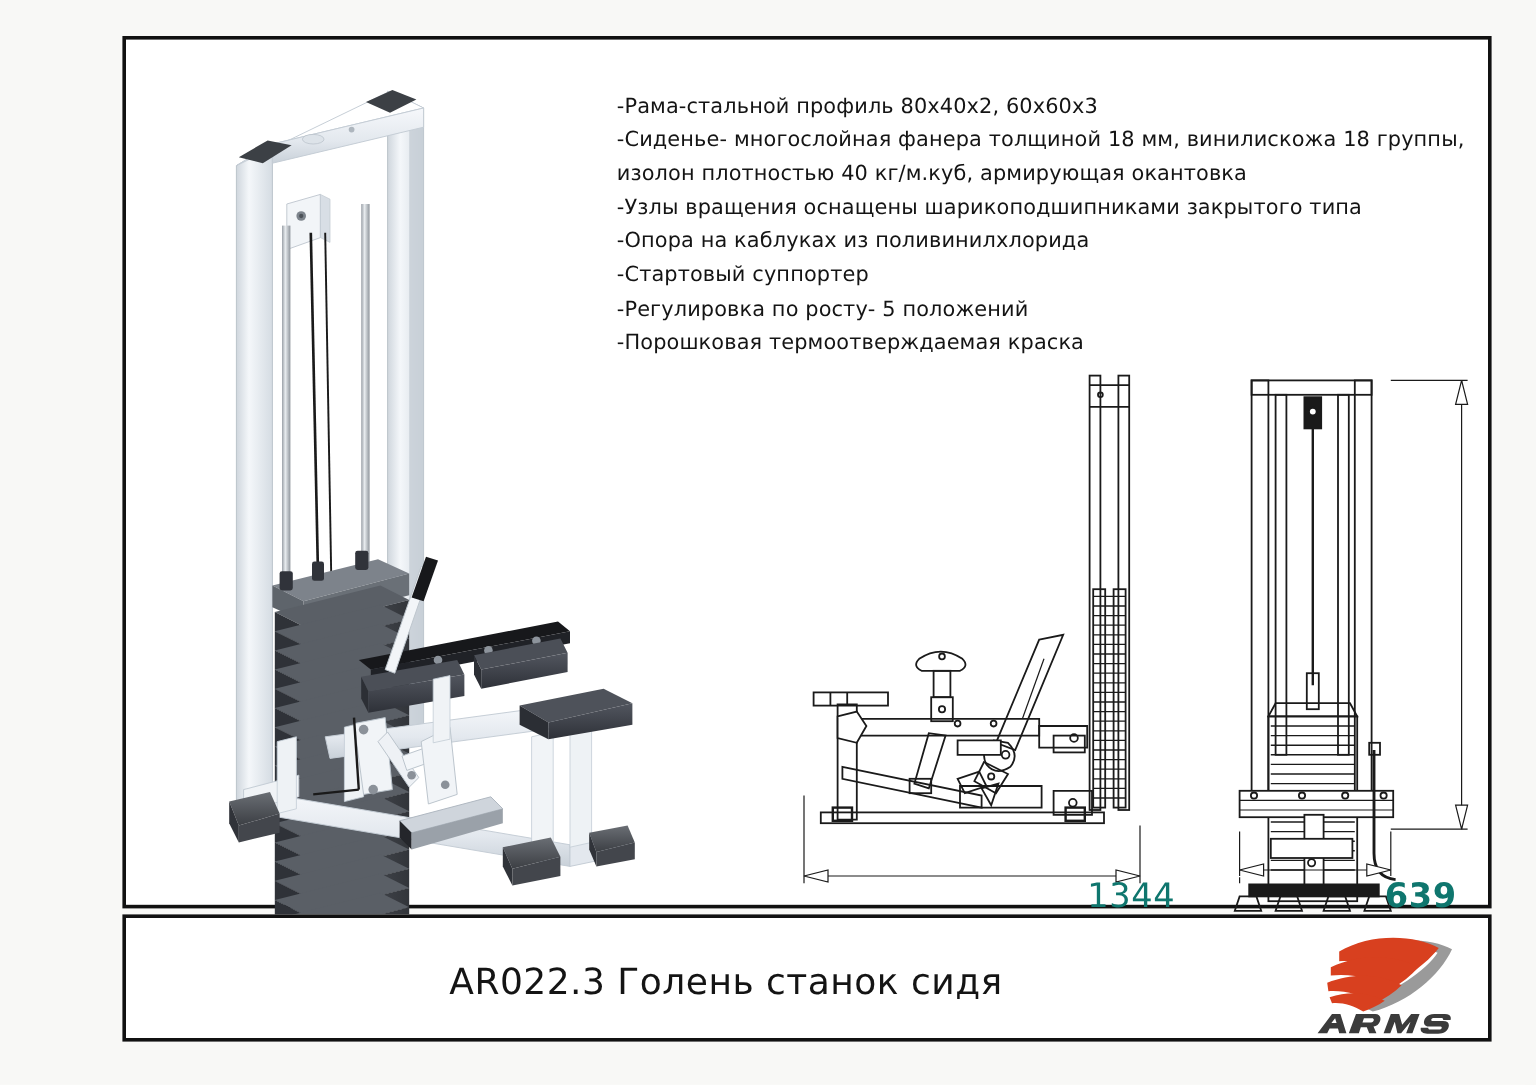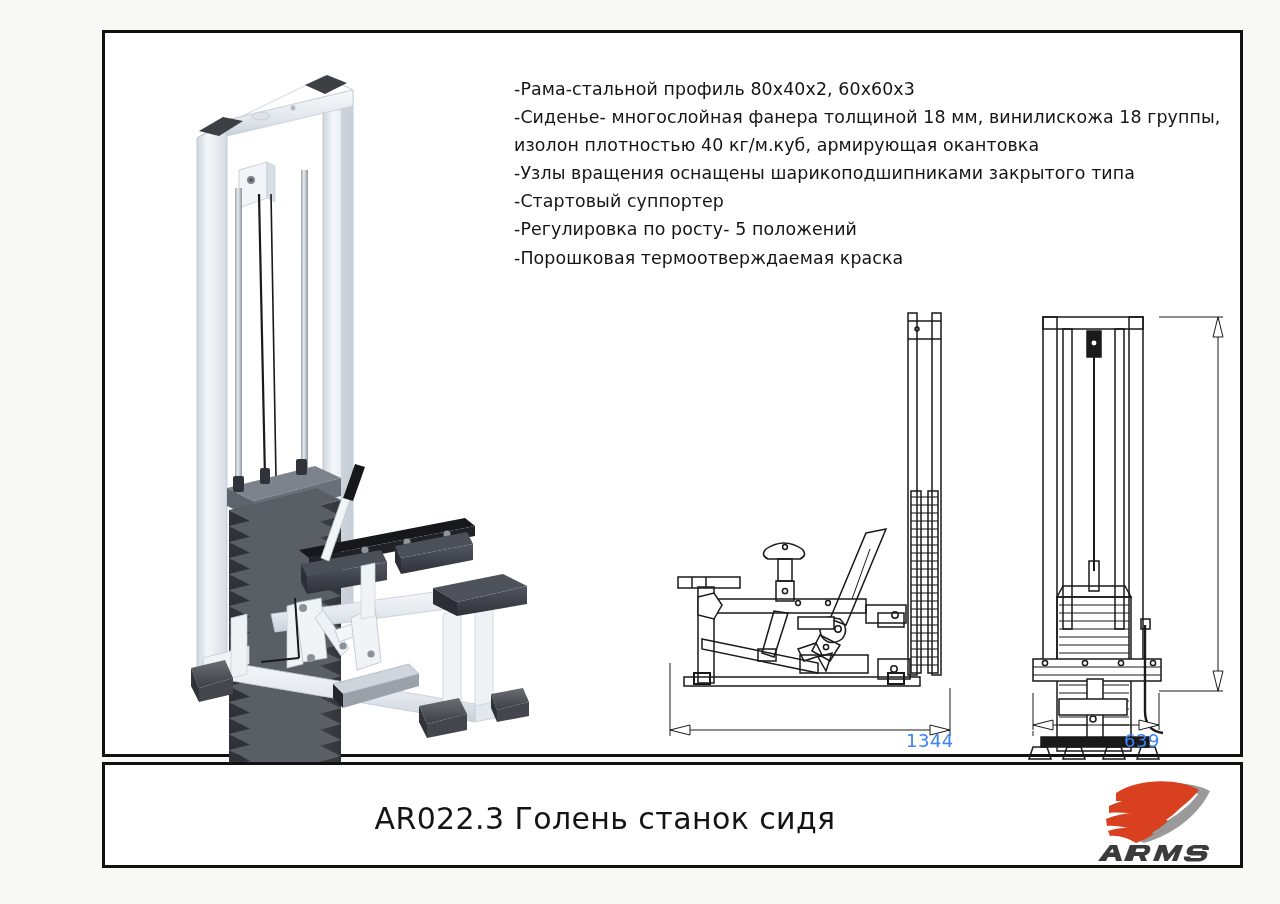--- a/index.html
+++ b/index.html
@@ -55,27 +55,27 @@
   }
   .logo-wrap{
     position:absolute;right:16px;top:8px;
     width:128px;height:92px;
   }
   .logo-wrap svg{display:block;}
 
   
   .dim{
     position:absolute;
-    font-size:18px;
-    color:#3b82f6;
+    font-size:28px;
+    color:#0f766e;
     font-family:"DejaVu Sans", sans-serif;
     letter-spacing:0.5px;
   }
   .dim-1344{left:801px;top:697px;}
-  .dim-639{left:1019px;top:697px;}
+  .dim-639{left:1049px;top:697px;font-weight:bold;}
 
   svg{overflow:visible;}
   .ln{stroke:#1a1a1a;fill:none;}
 </style>
 </head>
 <body>
 
 <div class="page">
 
   <div class="frame-main">
@@ -311,20 +311,21 @@
       <polygon points="316,636 348,630 354,644 322,652" fill="url(#gFoot)"></polygon>
       <polygon points="316,636 316,650 322,664 322,652" fill="#303339"></polygon>
       <polygon points="322,652 354,644 354,658 322,664" fill="#43464c"></polygon>
     </svg>
 
     <div class="specs" style="left:409px;top:42px;">
       <div>-Рама-стальной профиль 80х40х2, 60х60х3</div>
       <div>-Сиденье- многослойная фанера толщиной 18 мм, винилискожа 18 группы,</div>
       <div>изолон плотностью 40 кг/м.куб, армирующая окантовка</div>
       <div>-Узлы вращения оснащены шарикоподшипниками закрытого типа</div>
+      <div>-Опора на каблуках из поливинилхлорида</div>
       <div>-Стартовый суппортер</div>
       <div>-Регулировка по росту- 5 положений</div>
       <div>-Порошковая термоотверждаемая краска</div>
     </div>
 
     <svg style="position:absolute;left:565px;top:248px;" width="300" height="470" viewBox="0 0 300 470">
       <g class="ln" stroke-width="1.5" stroke-linejoin="miter">
 
         <rect x="238" y="32" width="9" height="362"></rect>
         <rect x="262" y="32" width="9" height="362"></rect>

